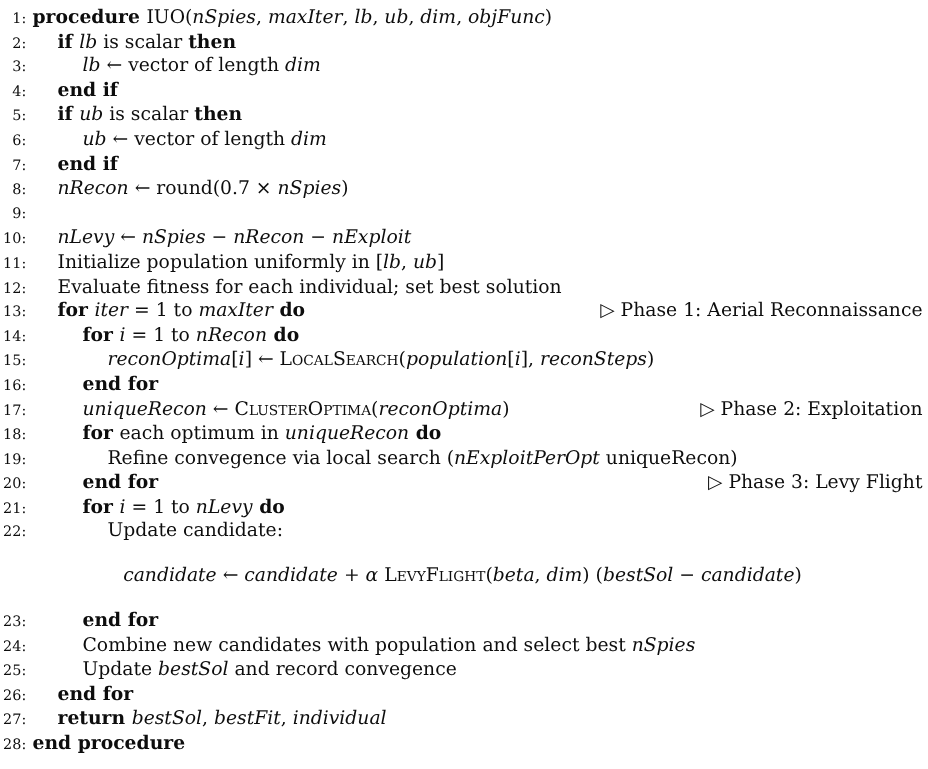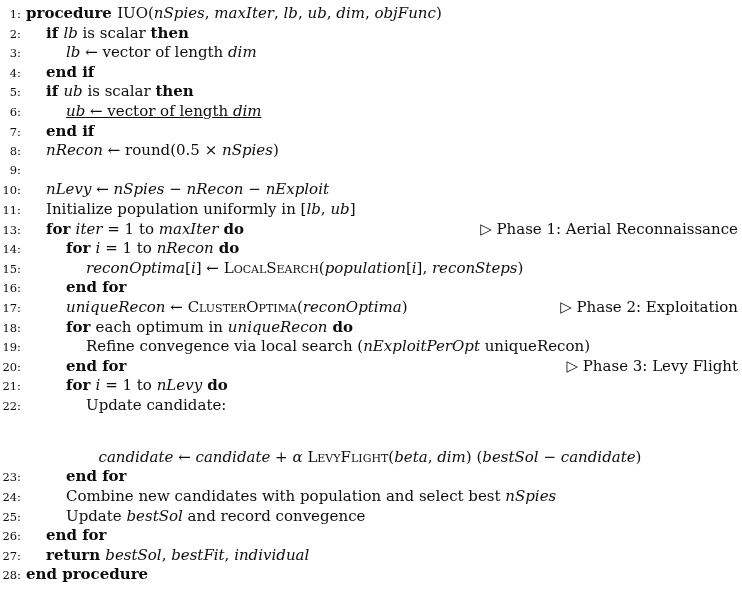--- a/index.html
+++ b/index.html
@@ -44,21 +44,21 @@
   .fn { font-variant: small-caps; }
   .comment {
     position: absolute;
     right: 2px;
     top: 0;
     font-style: normal;
     font-weight: normal;
   }
   .eqrow {
     height: 52px;
-    align-items: flex-end;
+    align-items: center;
     justify-content: center;
   }
   .eqrow .content { padding-left: 0; }
 </style>
 </head>
 <body>
 
 <div class="algo">
     <div class="line">
       <span class="num">1:</span>
@@ -75,40 +75,44 @@
     <div class="line">
       <span class="num">4:</span>
       <span class="content" style="padding-left: 20px;"><span class="kw">end if</span></span>
     </div>
     <div class="line">
       <span class="num">5:</span>
       <span class="content" style="padding-left: 20px;"><span class="kw">if </span><span class="var">ub</span><span class="rm"> is scalar </span><span class="kw">then</span></span>
     </div>
     <div class="line">
       <span class="num">6:</span>
-      <span class="content" style="padding-left: 40px; text-decoration: underline;"><span class="var">ub</span><span class="rm"> ← vector of length </span><span class="var">dim</span></span>
+      <span class="content" style="padding-left: 40px;"><span class="var">ub</span><span class="rm"> ← vector of length </span><span class="var">dim</span></span>
     </div>
     <div class="line">
       <span class="num">7:</span>
       <span class="content" style="padding-left: 20px;"><span class="kw">end if</span></span>
     </div>
     <div class="line">
       <span class="num">8:</span>
-      <span class="content" style="padding-left: 20px;"><span class="var">nRecon</span><span class="rm"> ← round(0.5 × </span><span class="var">nSpies</span><span class="rm">)</span></span>
+      <span class="content" style="padding-left: 20px;"><span class="var">nRecon</span><span class="rm"> ← round(0.7 × </span><span class="var">nSpies</span><span class="rm">)</span></span>
     </div>
     <div class="line">
       <span class="num">9:</span>
     </div>
     <div class="line">
       <span class="num">10:</span>
       <span class="content" style="padding-left: 20px;"><span class="var">nLevy</span><span class="rm"> ← </span><span class="var">nSpies</span><span class="rm"> − </span><span class="var">nRecon</span><span class="rm"> − </span><span class="var">nExploit</span></span>
     </div>
     <div class="line">
       <span class="num">11:</span>
       <span class="content" style="padding-left: 20px;"><span class="rm">Initialize population uniformly in [</span><span class="var">lb</span><span class="rm">, </span><span class="var">ub</span><span class="rm">]</span></span>
+    </div>
+    <div class="line">
+      <span class="num">12:</span>
+      <span class="content" style="padding-left: 20px;"><span class="rm">Evaluate fitness for each individual; set best solution</span></span>
     </div>
     <div class="line">
       <span class="num">13:</span>
       <span class="content" style="padding-left: 20px;"><span class="kw">for </span><span class="var">iter</span><span class="rm"> = 1 to </span><span class="var">maxIter</span><span class="kw"> do</span></span>
       <span class="comment"><span>▷ </span>Phase 1: Aerial Reconnaissance</span>
     </div>
     <div class="line">
       <span class="num">14:</span>
       <span class="content" style="padding-left: 40px;"><span class="kw">for </span><span class="var">i</span><span class="rm"> = 1 to </span><span class="var">nRecon</span><span class="kw"> do</span></span>
     </div>

